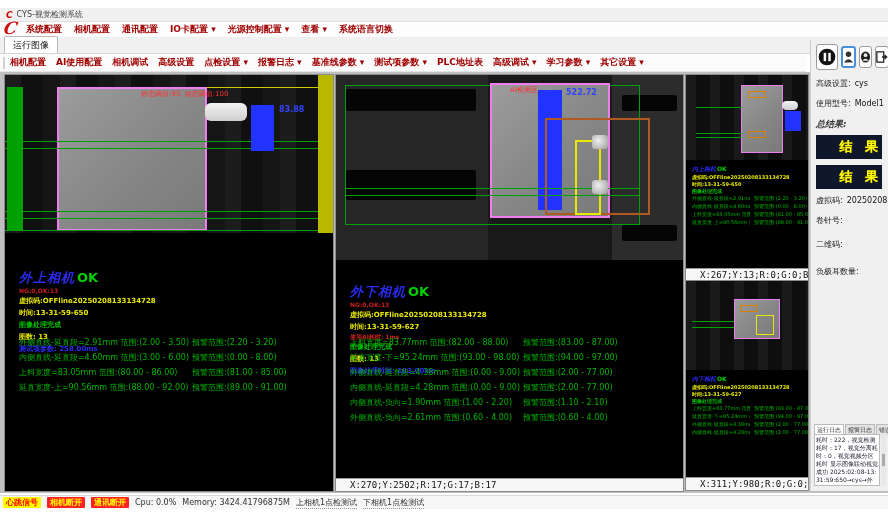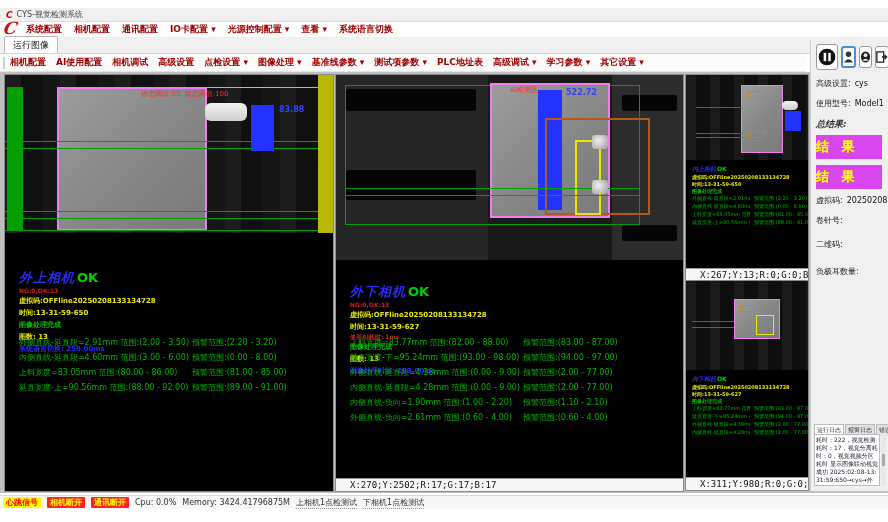--- a/index.html
+++ b/index.html
@@ -92,22 +92,22 @@
     background:#f0f0f0; border-left:1px solid #cfcfcf; padding:4px 3px 0 5px; }
   .btnrow { display:flex; align-items:center; gap:3px; margin-bottom:8px; }
   .ctl { background:#fff; border:1px solid #9a9a9a; border-radius:3px; display:flex;
     align-items:center; justify-content:center; padding:0; }
   .ctl.big { width:26px; height:26px; }
   .ctl.small { width:15px; height:22px; }
   .ctl.sel { border:2px solid #4a90d9; }
   .prow { font-size:8px; color:#222; margin-bottom:9px; white-space:nowrap; }
   .pvalue { margin-left:4px; color:#111; }
   .ptotal { font-size:9px; font-weight:bold; font-style:italic; color:#333; margin-bottom:4px; }
-  .resultbox { width:66px; height:24px; background:#d946ef; color:#ffff00; font-size:13px;
-    font-weight:bold; text-align:left; line-height:24px; letter-spacing:4px; margin-bottom:6px;
+  .resultbox { width:66px; height:24px; background:#0f172a; color:#ffff00; font-size:13px;
+    font-weight:bold; text-align:right; line-height:24px; letter-spacing:4px; margin-bottom:6px;
     text-shadow:0 0 1px #e0c000; }
   .logtabs { position:absolute; left:3px; top:384px; display:flex; gap:1px; }
   .logtab { font-size:6px; padding:1px 2px; background:#e2e2e2; border:1px solid #bbb;
     border-bottom:none; color:#333; white-space:nowrap; }
   .logtab.active { background:#fff; }
   .logbox { position:absolute; left:3px; top:394px; width:66px; height:52px; background:#fff;
     border:1px solid #bbb; font-size:6px; line-height:8px; color:#223; padding:1px;
     overflow:hidden; word-break:break-all; }
   .logscroll { position:absolute; left:70px; top:394px; width:5px; height:52px; background:#e8e8e8; }
   .logscroll .thumbbar { position:absolute; left:1px; top:20px; width:3px; height:12px; background:#aaa; }
@@ -146,21 +146,21 @@
     <div class="tab">运行图像</div>
   </div>
 
   <div class="toolbar">
     <span class="toolgrip"></span>
     <span class="toolitem">相机配置</span>
     <span class="toolitem">AI使用配置</span>
     <span class="toolitem">相机调试</span>
     <span class="toolitem">高级设置</span>
     <span class="toolitem">点检设置 ▾</span>
-    <span class="toolitem">图像处理 ▾</span>
+    <span class="toolitem">报警日志 ▾</span>
     <span class="toolitem">基准线参数 ▾</span>
     <span class="toolitem">测试项参数 ▾</span>
     <span class="toolitem">PLC地址表</span>
     <span class="toolitem">高级调试 ▾</span>
     <span class="toolitem">学习参数 ▾</span>
     <span class="toolitem">其它设置 ▾</span>
   </div>
 
   <div class="main">
 
@@ -181,21 +181,21 @@
         <div class="shape redlabel" style="left:120px;top:14px">静态阈值:93, 动态阈值:100</div>
         <div class="shape vyellow" style="left:313px;top:0;height:158px"></div>
       </div>
       <div class="vinfo">
         <div><span class="vtitle">外上相机</span><span class="vok">OK</span></div>
         <div class="iline i-red">NG:0,OK:13</div>
         <div class="iline i-yellow">虚拟码:OFFline20250208133134728</div>
         <div class="iline i-yellow">时间:13-31-59-650</div>
         <div class="iline i-green">图像处理完成</div>
         <div class="iline i-yellow">图数: 13</div>
-        <div class="iline i-blue">系统语言切换: 258.00ms</div>
+        <div class="iline i-blue">测试项参数: 258.00ms</div>
       </div>
       <div class="mrows">
         <div class="mrow">
             <span class="mtext">外侧直线-延直段=2.91mm 范围:(2.00 - 3.50)</span>
             <span class="mwarn">预警范围:(2.20 - 3.20)</span>
           </div>
         <div class="mrow">
             <span class="mtext">内侧直线-延直段=4.60mm 范围:(3.00 - 6.00)</span>
             <span class="mwarn">预警范围:(0.00 - 8.00)</span>
           </div>

